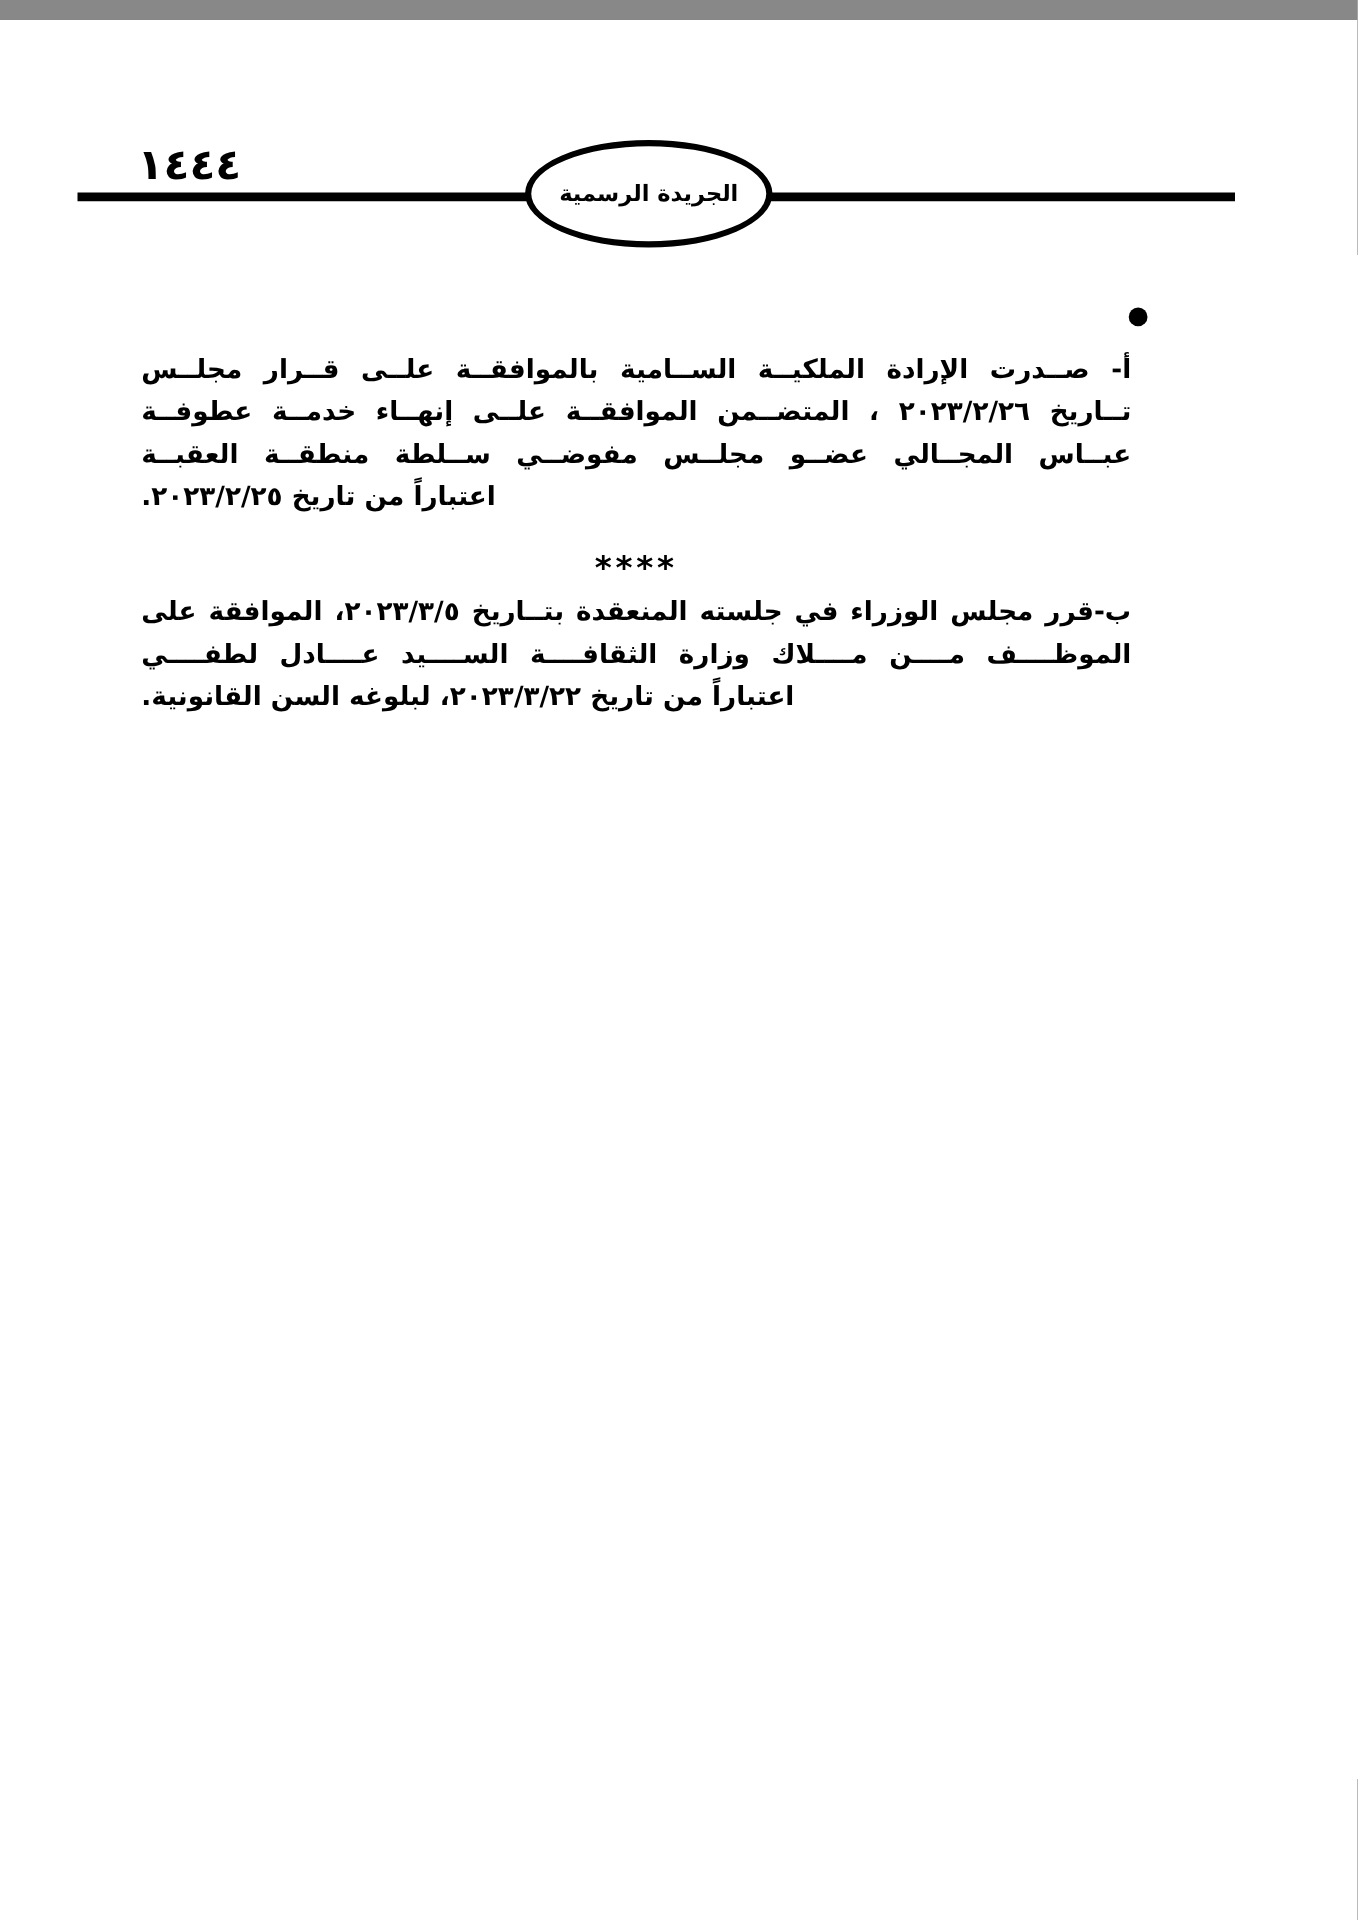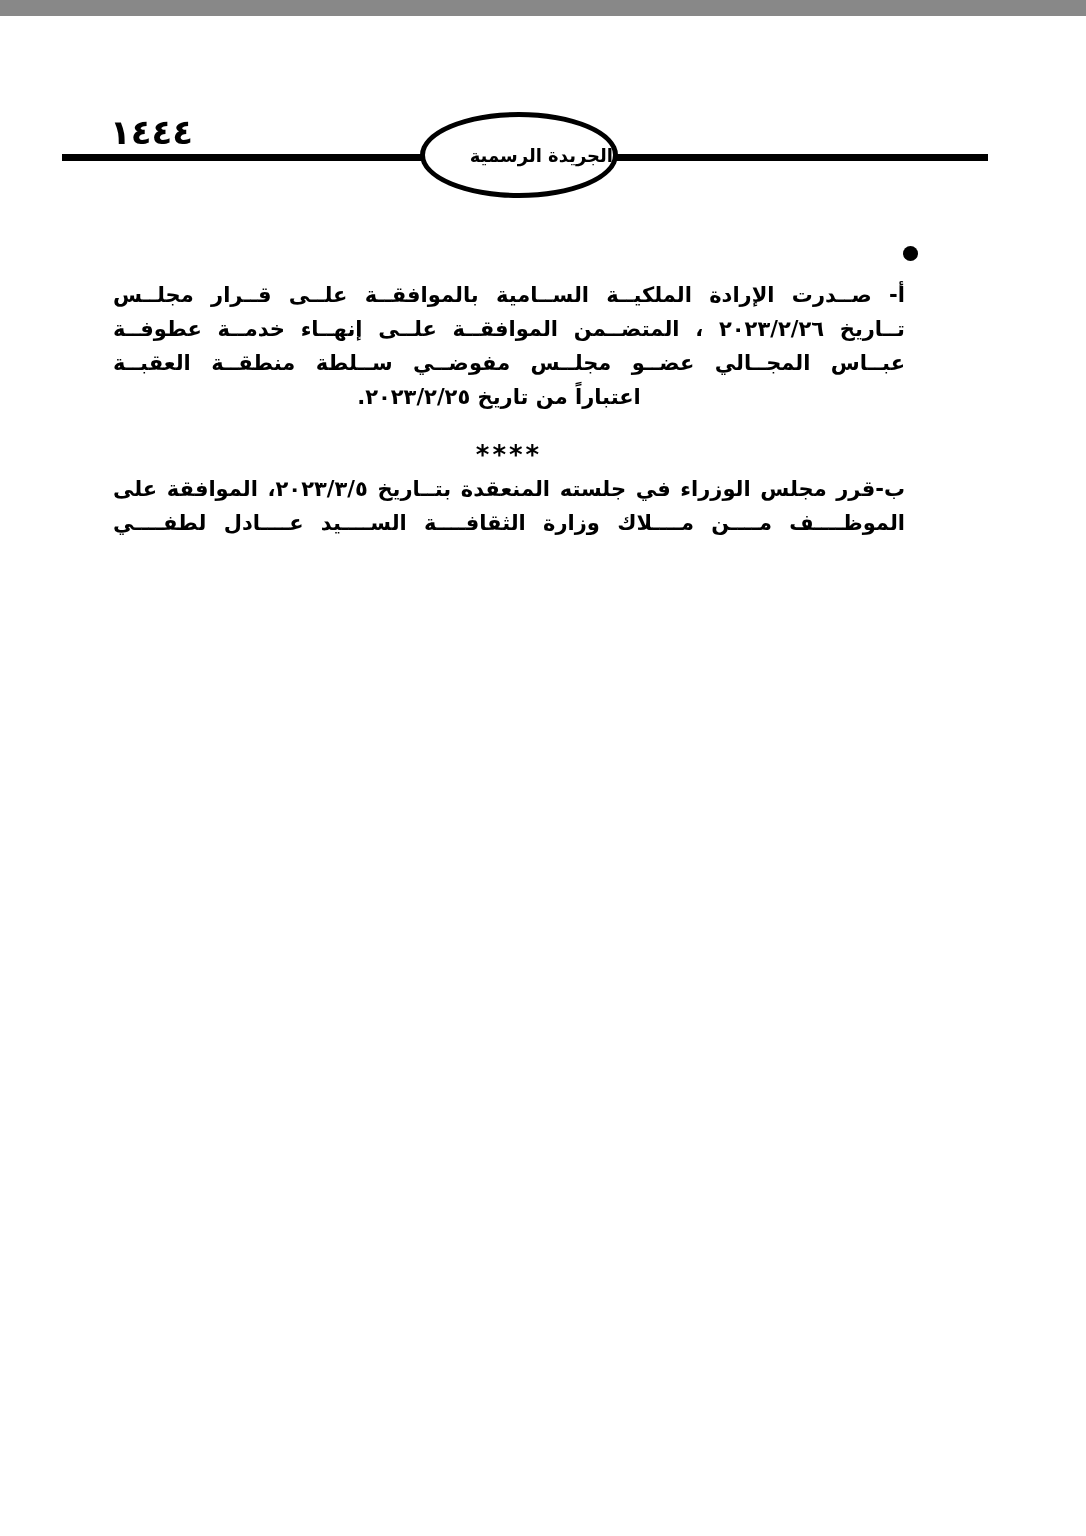--- a/index.html
+++ b/index.html
@@ -19,21 +19,21 @@
     letter-spacing:1px;
   }
   .rule{
     position:absolute;top:138px;left:62px;
     width:926px;height:7px;background:#000;
   }
   .masthead{
     position:absolute;top:96px;left:420px;
     width:198px;height:86px;
     background:#fff;border:5px solid #000;border-radius:50%;
-    display:flex;align-items:center;justify-content:flex-end;
+    display:flex;align-items:center;justify-content:center;
     box-sizing:border-box;
   }
   .masthead span{
     font-size:18px;font-weight:bold;white-space:nowrap;
   }
   
   .content{direction:rtl;}
   .heading{
     position:absolute;top:218px;right:168px;
     display:flex;align-items:flex-start;
@@ -54,21 +54,21 @@
     line-height:34px;
   }
   .para-a{top:262px;}
   .para-b{top:456px;}
   .jline{
     text-align:justify;
     text-align-last:justify;
     height:34px;overflow:hidden;
   }
   .lline{
-    text-align:center;height:34px;overflow:hidden;
+    text-align:left;height:34px;overflow:hidden;
   }
   .indent-a{padding-right:20px;}
   .indent-b{padding-right:15px;}
   .stars{
     position:absolute;top:424px;left:113px;width:792px;
     text-align:center;
     font-size:26px;font-weight:bold;letter-spacing:3px;
     direction:ltr;
   }
 </style>
@@ -96,16 +96,17 @@
       <div class="jline">تــاريخ ٢٠٢٣/٢/٢٦ ، المتضــمن الموافقــة علــى إنهــاء خدمــة عطوفــة الدكتورنضــال محمــود</div>
       <div class="jline">عبــاس المجــالي عضــو مجلــس مفوضــي ســلطة منطقــة العقبــة الاقتصــادية الخاصــة</div>
       <div class="lline indent-a">اعتباراً من تاريخ ٢٠٢٣/٢/٢٥.</div>
     </div>
 
     <div class="stars">****</div>
 
     <div class="para para-b">
       <div class="jline">ب-قرر مجلس الوزراء في جلسته المنعقدة بتــاريخ ٢٠٢٣/٣/٥، الموافقة على إنهاء خدمة</div>
       <div class="jline">الموظــــف مــــن مــــلاك وزارة الثقافــــة الســــيد عــــادل لطفــــي موســــى النمــــري</div>
+      <div class="lline indent-b">اعتباراً من تاريخ ٢٠٢٣/٣/٢٢، لبلوغه السن القانونية.</div>
     </div>
 
   </div>
 </div>
 
 </body></html>

